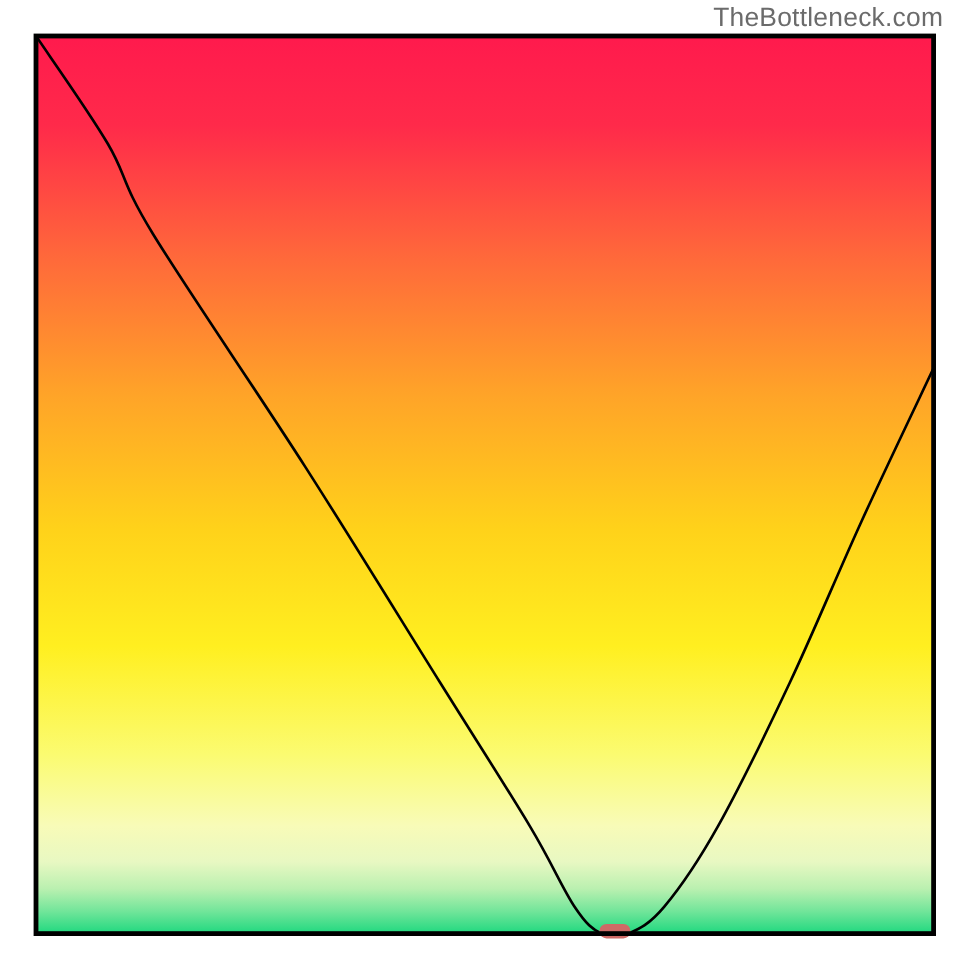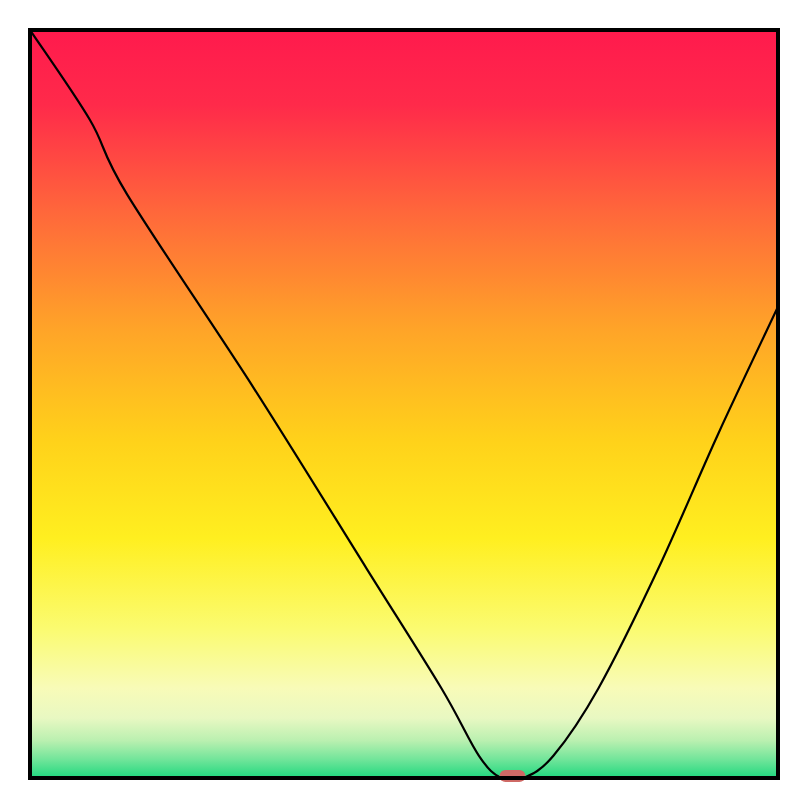--- a/index.html
+++ b/index.html
@@ -32,20 +32,21 @@
     top: 0;
     width: 800px;
     height: 800px;
   }
 </style>
 </head>
 <body>
 
 <div class="stage">
 
+  <div class="watermark">TheBottleneck.com</div>
 
   <svg class="plot" viewBox="0 0 800 800">
     <defs>
       <linearGradient id="bg-grad" x1="0" y1="0" x2="0" y2="1">
           <stop offset="0%" stop-color="#ff1a4d"></stop>
           <stop offset="10%" stop-color="#ff2a4a"></stop>
           <stop offset="25%" stop-color="#ff6a3a"></stop>
           <stop offset="40%" stop-color="#ffa428"></stop>
           <stop offset="55.00000000000001%" stop-color="#ffd21a"></stop>
           <stop offset="68%" stop-color="#ffef20"></stop>

